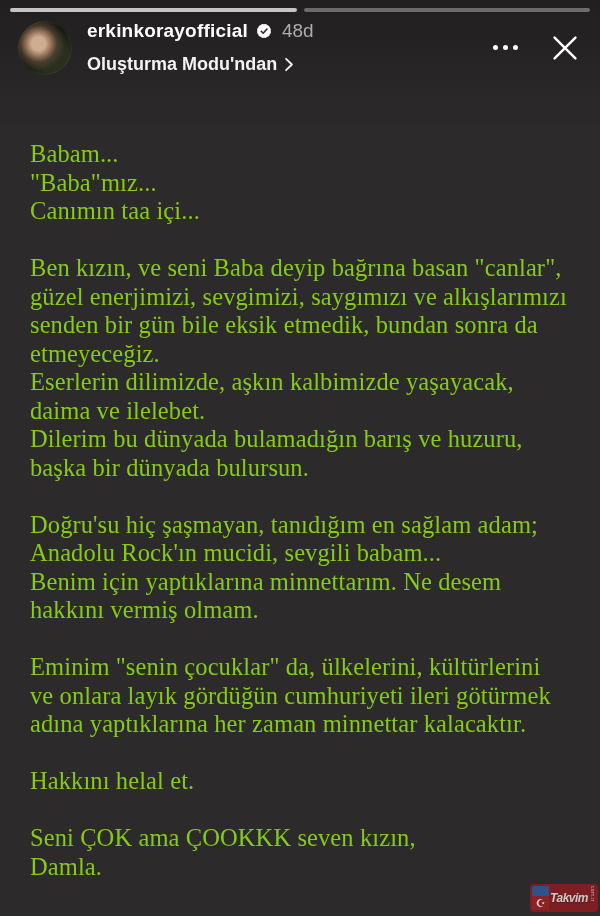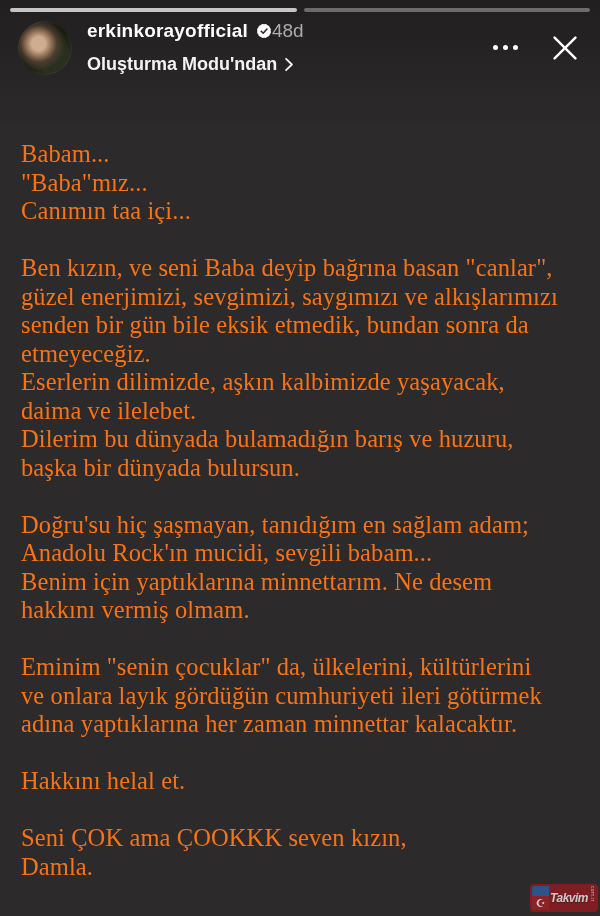--- a/index.html
+++ b/index.html
@@ -43,42 +43,42 @@
     box-shadow: inset 0 0 0 1px rgba(255,255,255,0.06);
   }
   .id-block { margin-left: 15px; min-width: 0; }
   .row1 { display: flex; align-items: center; }
   .username {
     font-size: 19px; font-weight: 700; color: #ffffff; letter-spacing: 0.2px;
     white-space: nowrap;
   }
   .badge { margin-left: 8px; display: flex; align-items: center; }
   .badge svg { width: 16px; height: 16px; display: block; }
-  .timestamp { font-size: 19px; color: #aeacad; font-weight: 400; }
+  .timestamp { margin-left: 10px; font-size: 19px; color: #aeacad; font-weight: 400; }
   .row2 {
     display: flex; align-items: center; gap: 7px; margin-top: 12px;
     color: #f4f2f2; font-size: 18px; font-weight: 600; cursor: pointer;
   }
   .chev { display: flex; align-items: center; }
   .chev svg { width: 10px; height: 15px; display: block; }
 
   .header-actions {
     margin-left: auto; display: flex; align-items: center; gap: 24px;
   }
   .dots { display: flex; gap: 5px; align-items: center; padding: 10px 2px; cursor: pointer; }
   .dots i { width: 5px; height: 5px; border-radius: 50%; background: #ffffff; display: block; }
   .close-btn { cursor: pointer; padding: 2px; }
   .close-btn svg { width: 38px; height: 38px; display: block; }
 
   
   .story-text {
-    position: absolute; top: 140px; left: 21px; width: 562px;
+    position: absolute; top: 140px; left: 30px; width: 562px;
     font-family: "Liberation Serif", serif;
     font-size: 24.5px; line-height: 28.5px;
-    color: #f97316;
+    color: #84cc16;
     white-space: pre;
     letter-spacing: 0.1px;
   }
 
   
   .watermark {
     position: absolute; right: 2px; bottom: 4px;
     height: 28px;
     display: flex; align-items: stretch;
     background: #8f1d20;

